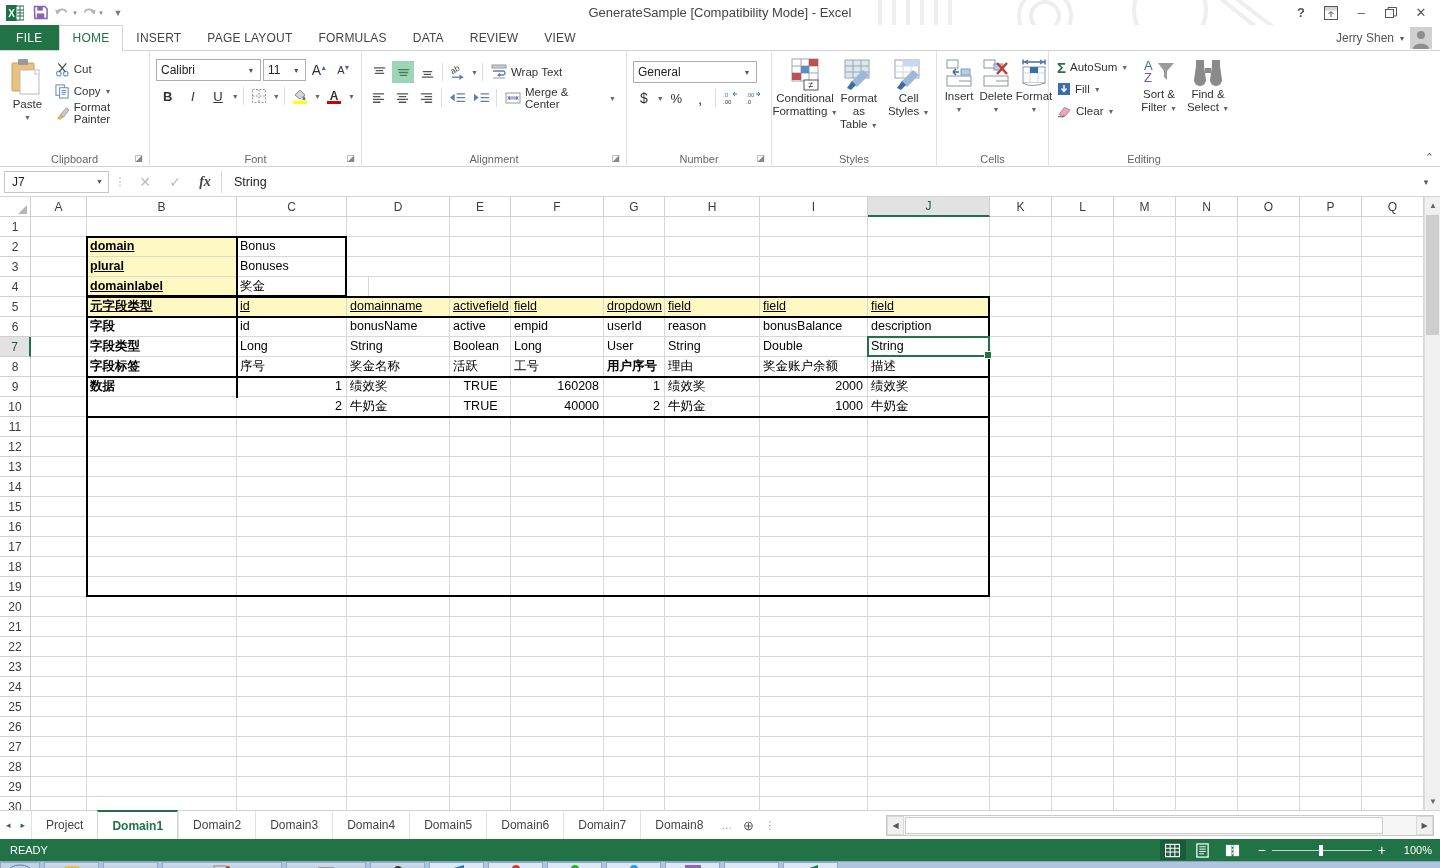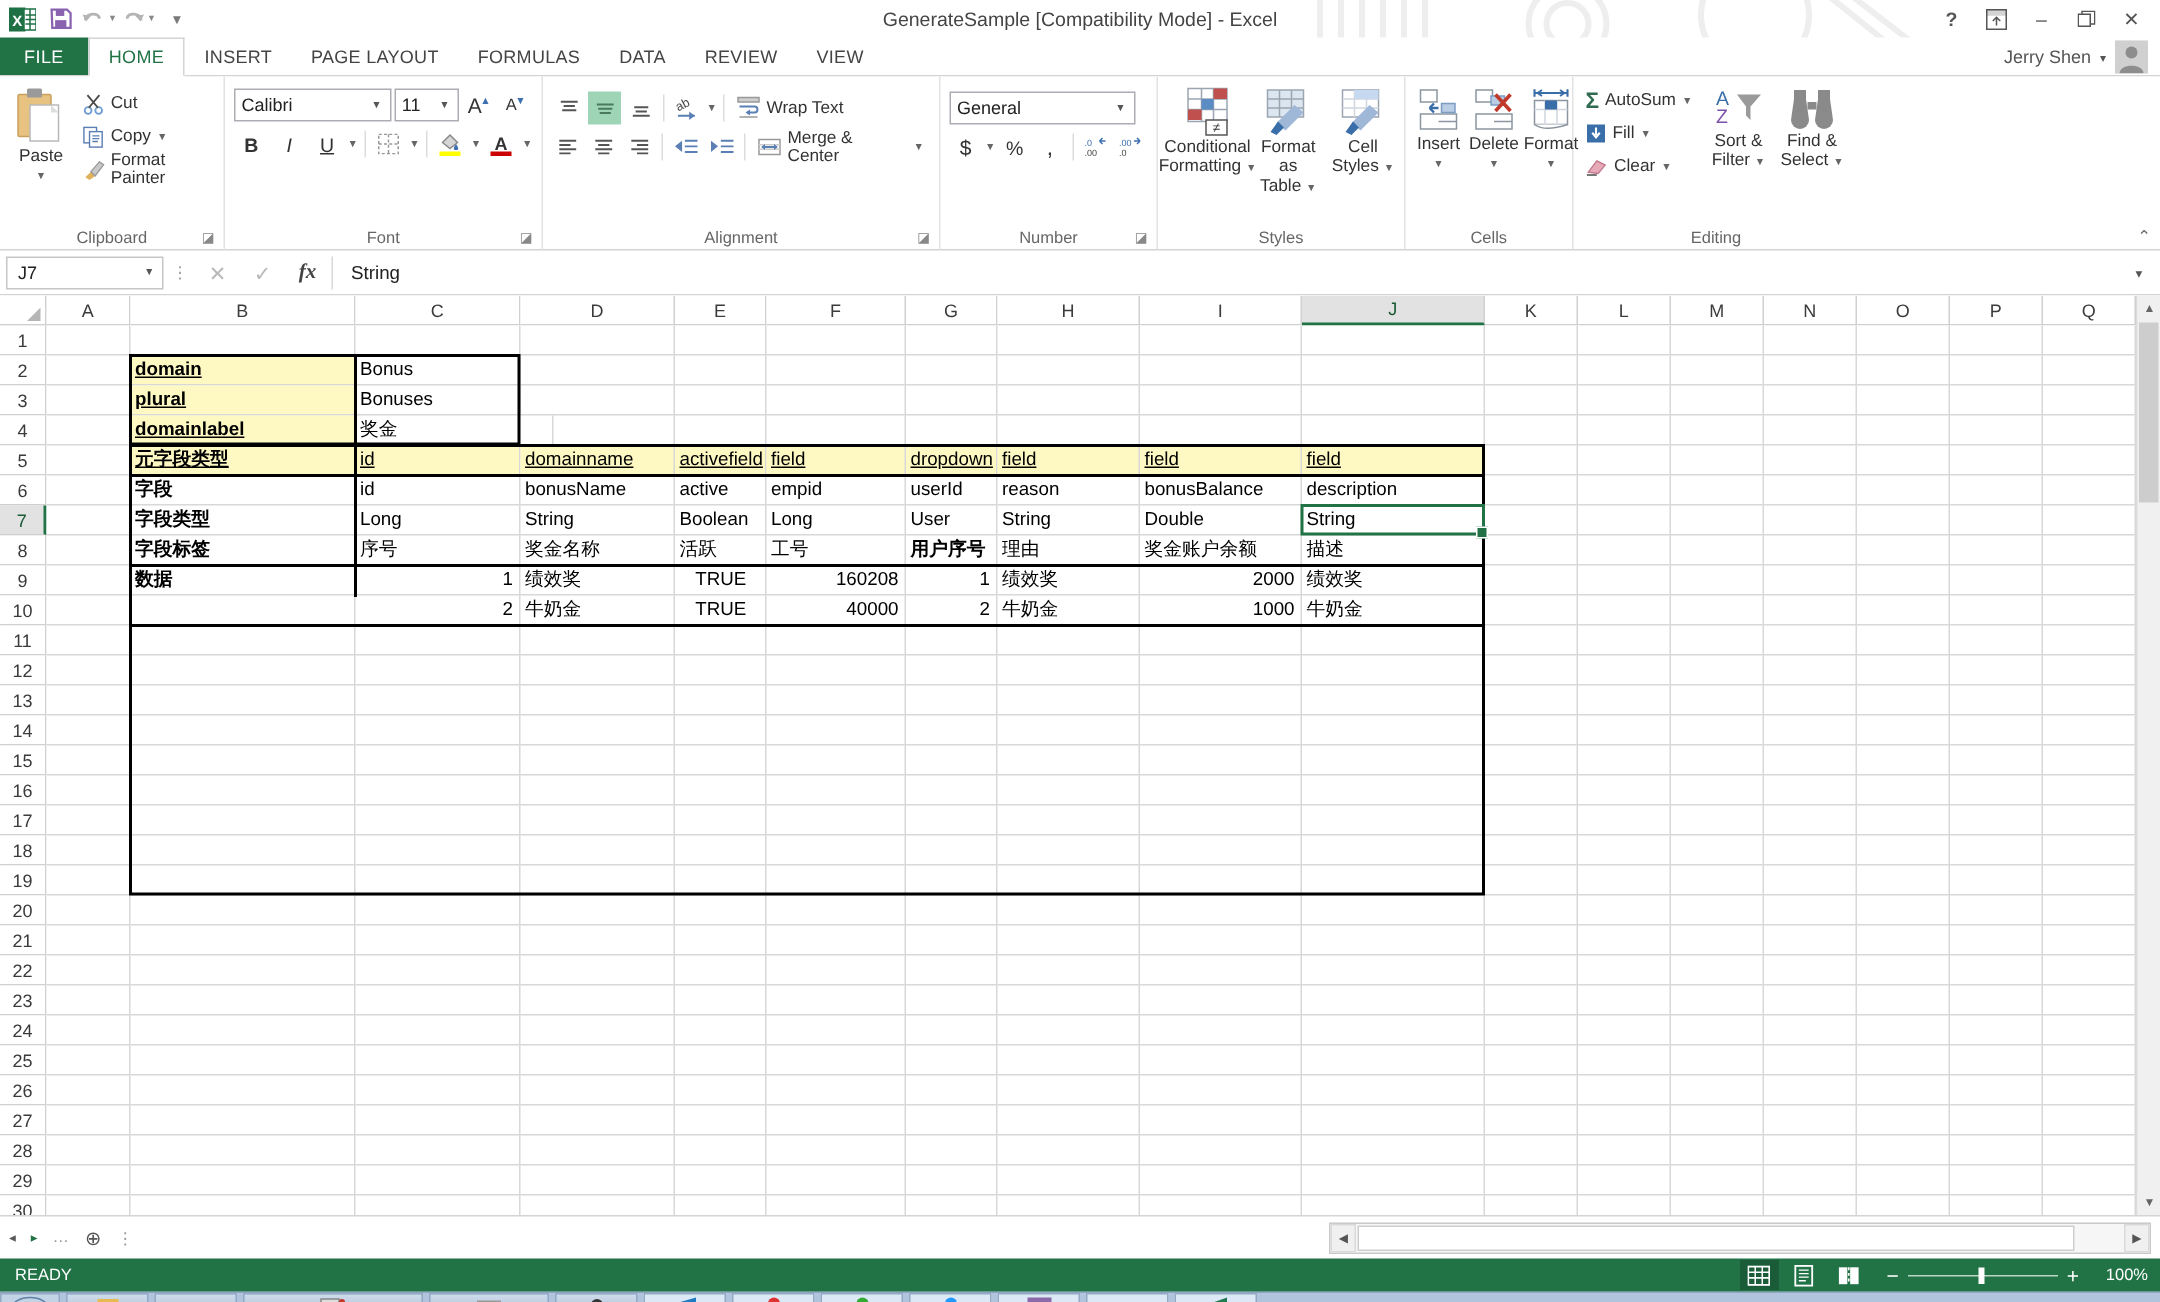--- a/index.html
+++ b/index.html
@@ -1509,20 +1509,31 @@
     <div class="thumb"></div>
     <div class="arrow" style="position:absolute;bottom:0">▼</div>
   </div>
 </div>
 
 <div class="sheet-bar">
   <div class="tabnav">
     <span>◂</span>
     <span class="act">▸</span>
   </div>
+  <div class="sheet-tabs" id="sheettabs">
+      <div class="stab">Project</div>
+      <div class="stab active">Domain1</div>
+      <div class="stab">Domain2</div>
+      <div class="stab">Domain3</div>
+      <div class="stab">Domain4</div>
+      <div class="stab">Domain5</div>
+      <div class="stab">Domain6</div>
+      <div class="stab">Domain7</div>
+      <div class="stab">Domain8</div>
+    </div>
   <div class="tabdots">…</div>
   <div class="addsheet">⊕</div>
   <div class="tabdots">⋮</div>
   <div class="hscroll">
     <div class="harrow">◀</div>
     <div class="hthumb"></div>
     <div class="harrow" style="margin-left:auto">▶</div>
   </div>
 </div>
 

